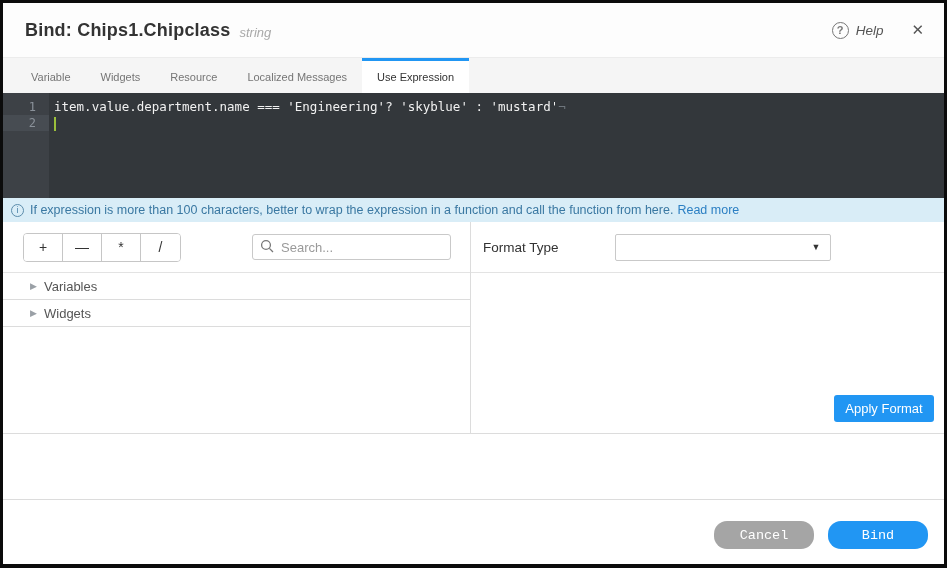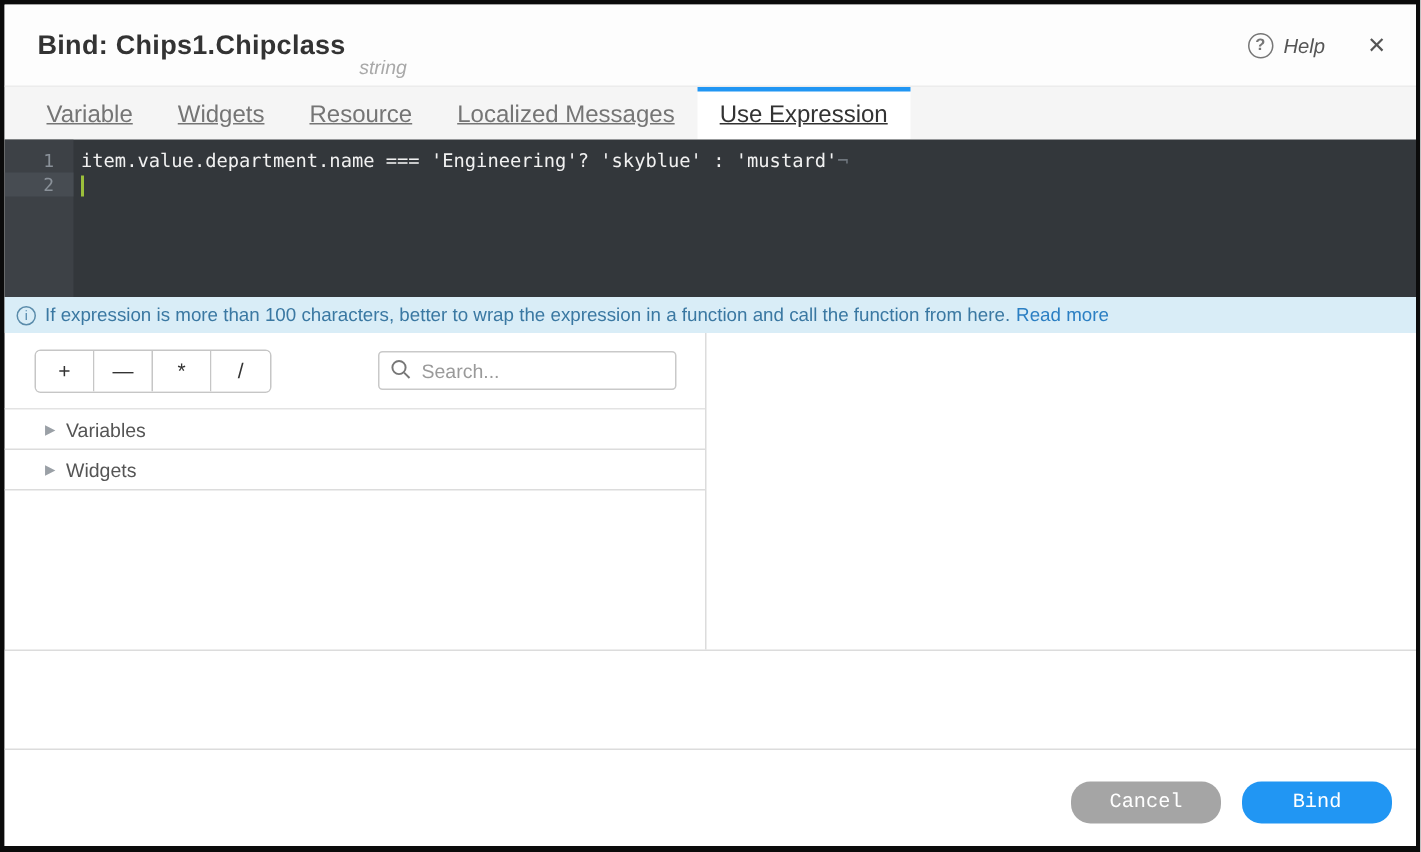--- a/index.html
+++ b/index.html
@@ -11,39 +11,39 @@
     background:#fff; display:flex; flex-direction:column; overflow:hidden;
   }
 
   
   .header{
     height:55px; flex:0 0 55px; background:#fdfdfd;
     display:flex; align-items:center; padding:0 20px 0 22px;
     border-bottom:1px solid #ececec;
   }
   .title{ font-size:18px; font-weight:700; color:#333; letter-spacing:.2px; }
-  .type-label{ font-size:13px; font-style:italic; color:#a9a9a9; margin-left:9px; position:relative; top:14px; }
+  .type-label{ font-size:13px; font-style:italic; color:#a9a9a9; margin-left:9px; position:relative; top:2px; }
   .header-right{ margin-left:auto; display:flex; align-items:center; gap:14px; }
   .help-wrap{ display:flex; align-items:center; gap:7px; cursor:pointer; }
   .help-circle{
     width:17px; height:17px; border:1.5px solid #777; border-radius:50%;
     font-size:11px; color:#777; display:flex; align-items:center; justify-content:center;
     font-weight:bold;
   }
   .help-text{ font-size:13.5px; color:#555;font-style:italic; }
   .close-x{ font-size:15px; color:#555; cursor:pointer; margin-left:14px; }
 
   
   .tabbar{
     height:35px; flex:0 0 35px; background:#f5f5f5;
     display:flex; align-items:stretch; padding-left:13px;
   }
   .tab{
-    padding:0 15px; font-size:16px; color:#757575; display:flex; align-items:center;
-    cursor:pointer; border-top:3px solid transparent;text-decoration:underline;
+    padding:0 15px; font-size:11px; color:#757575; display:flex; align-items:center;
+    cursor:pointer; border-top:3px solid transparent;
   }
   .tab.active{
     background:#fff; color:#333; border-top:3px solid #2196f3;
   }
 
   
   .editor{
     height:105px; flex:0 0 105px; background:#33373b; display:flex;
     font-family:"DejaVu Sans Mono", monospace; font-size:12.5px; overflow:hidden;
   }
@@ -202,20 +202,30 @@
           <span class="tree-arrow">▶</span>
           <span class="tree-label">Variables</span>
         </div>
         <div class="tree-row">
           <span class="tree-arrow">▶</span>
           <span class="tree-label">Widgets</span>
         </div>
       </div>
     </div>
 
+    <div class="right-panel">
+      <div class="format-row">
+        <span class="format-label">Format Type</span>
+        <div class="format-select">
+          <span></span>
+          <span class="select-caret">▼</span>
+        </div>
+      </div>
+      <button class="apply-btn">Apply Format</button>
+    </div>
 
   </div>
 
   <div class="spacer"></div>
 
   <div class="footer">
     <button class="btn btn-cancel">Cancel</button>
     <button class="btn btn-bind">Bind</button>
   </div>
 

